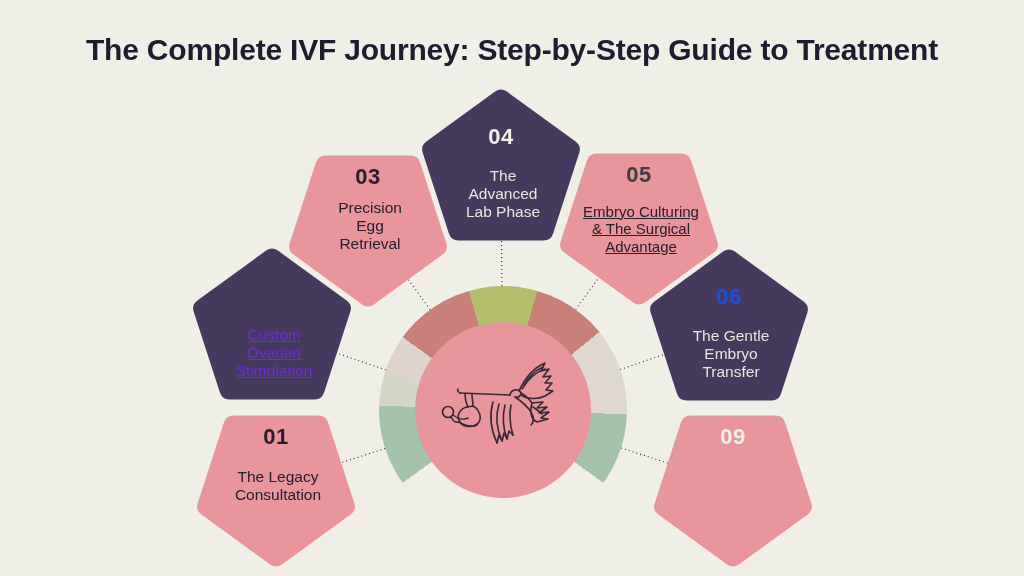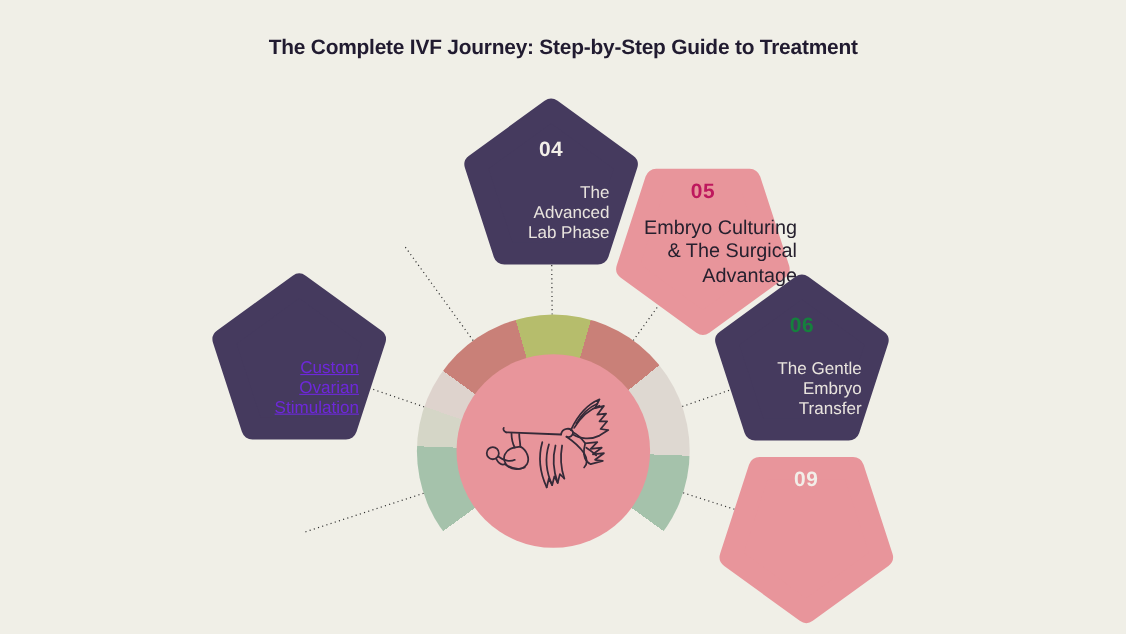--- a/index.html
+++ b/index.html
@@ -5,51 +5,51 @@
   html,body{margin:0;padding:0;}
   body{
     width:1024px;height:576px;overflow:hidden;
     background:#f0efe7;
     font-family:"Liberation Sans", sans-serif;
     position:relative;
   }
   .stage{position:absolute;inset:0;}
   .page-title{
     position:absolute;top:33px;left:0;width:1024px;
-    text-align:center;font-size:19px;font-weight:600;letter-spacing:-0.2px;
+    text-align:center;font-size:30px;font-weight:600;letter-spacing:-0.2px;
     color:#211b30;margin:0;
   }
   .connectors{position:absolute;left:0;top:0;z-index:1;}
   .ring{
     position:absolute;left:379px;top:286px;width:248px;height:248px;
     border-radius:50%;z-index:2;
   }
   .center-circle{
     position:absolute;left:415px;top:322px;width:176px;height:176px;
     border-radius:50%;z-index:3;
   }
   .stork-svg{position:absolute;left:0;top:0;}
   .pent{
     position:absolute;width:168px;height:168px;z-index:4;
   }
   .pent svg.shape-svg{position:absolute;left:0;top:0;overflow:visible;}
   .num{
     position:absolute;left:0;width:168px;text-align:center;
-    font-size:19px;font-weight:bold;line-height:22px;letter-spacing:0.5px;
+    font-size:22px;font-weight:bold;line-height:22px;letter-spacing:0.5px;
   }
   .pent.down .num{top:26px;}
   .pent.up .num{top:38px;}
   .label{
-    position:absolute;left:26px;width:148px;display:flex;
-    align-items:center;justify-content:center;text-align:right;
+    position:absolute;left:12px;width:148px;display:flex;
+    align-items:center;justify-content:center;text-align:center;
     font-size:15.5px;line-height:1.17;white-space:pre-line;
   }
   .pent.down .label{top:52px;height:68px;}
   .pent.up .label{top:76px;height:60px;}
-  .pent.p5 .label{font-size:18px;top:58px;height:66px;}
+  .pent.p5 .label{font-size:15px;top:58px;height:66px;text-decoration:underline;}
   
   .p1{left:192px;top:400px;}
   .p2{left:188px;top:247px;}
   .p3{left:284px;top:140px;}
   .p4{left:417px;top:88px;}
   .p5{left:555px;top:138px;}
   .p6{left:645px;top:248px;}
   .p7{left:649px;top:400px;}
 </style>
 </head>
@@ -105,56 +105,73 @@
 
         <path d="M78,80 C 74,94 76,108 82,121"></path>
         <path d="M84,82 C 80,95 82,108 87,119"></path>
         <path d="M90,83 C 87,95 88,106 92,117"></path>
         <path d="M96,83 C 94,94 95,104 98,113"></path>
         <path d="M82,121 L84,113 L87,119 L89,111 L92,117 L94,109 L98,113"></path>
       </g>
     </svg>
   </div>
 
+  <div class="pent down p1">
+    <svg class="shape-svg" width="168" height="168" viewBox="0 0 100 100">
+      <path class="shape" d="M50,93 L90.9,63.3 L75.3,15.2 L24.7,15.2 L9.1,63.3 Z" stroke-width="12" stroke-linejoin="round" fill="#e8959b" stroke="#e8959b"></path>
+    </svg>
+    <div class="num" style="color: rgb(38, 32, 46);">01</div>
+    <div class="label" style="color: rgb(38, 32, 46);">The Legacy
+Consultation</div>
+  </div>
 
   <div class="pent up p2">
     <svg class="shape-svg" width="168" height="168" viewBox="0 0 100 100">
       <path class="shape" d="M50,7 L90.9,36.7 L75.3,84.8 L24.7,84.8 L9.1,36.7 Z" stroke-width="12" stroke-linejoin="round" fill="#453a5e" stroke="#453a5e"></path>
     </svg>
     <div class="label" style="color: #6d28d9; text-decoration: underline;">Custom
 Ovarian
 Stimulation</div>
   </div>
 
+  <div class="pent down p3">
+    <svg class="shape-svg" width="168" height="168" viewBox="0 0 100 100">
+      <path class="shape" d="M50,93 L90.9,63.3 L75.3,15.2 L24.7,15.2 L9.1,63.3 Z" stroke-width="12" stroke-linejoin="round" fill="#e8959b" stroke="#e8959b"></path>
+    </svg>
+    <div class="num" style="color: rgb(38, 32, 46);">03</div>
+    <div class="label" style="color: rgb(38, 32, 46);">Precision
+Egg
+Retrieval</div>
+  </div>
 
   <div class="pent up p4">
     <svg class="shape-svg" width="168" height="168" viewBox="0 0 100 100">
       <path class="shape" d="M50,7 L90.9,36.7 L75.3,84.8 L24.7,84.8 L9.1,36.7 Z" stroke-width="12" stroke-linejoin="round" fill="#453a5e" stroke="#453a5e"></path>
     </svg>
     <div class="num" style="color: rgb(242, 238, 232);">04</div>
     <div class="label" style="color: rgb(233, 228, 222);">The
 Advanced
 Lab Phase</div>
   </div>
 
   <div class="pent down p5">
     <svg class="shape-svg" width="168" height="168" viewBox="0 0 100 100">
       <path class="shape" d="M50,93 L90.9,63.3 L75.3,15.2 L24.7,15.2 L9.1,63.3 Z" stroke-width="12" stroke-linejoin="round" fill="#e8959b" stroke="#e8959b"></path>
     </svg>
-    <div class="num" style="color: #be185d;">05</div>
+    <div class="num" style="color: #404040;">05</div>
     <div class="label" style="color: rgb(38, 32, 46);">Embryo Culturing
 &amp; The Surgical
 Advantage</div>
   </div>
 
   <div class="pent up p6">
     <svg class="shape-svg" width="168" height="168" viewBox="0 0 100 100">
       <path class="shape" d="M50,7 L90.9,36.7 L75.3,84.8 L24.7,84.8 L9.1,36.7 Z" stroke-width="12" stroke-linejoin="round" fill="#453a5e" stroke="#453a5e"></path>
     </svg>
-    <div class="num" style="color: #15803d;">06</div>
+    <div class="num" style="color: #1d4ed8;">06</div>
     <div class="label" style="color: rgb(233, 228, 222);">The Gentle
 Embryo
 Transfer</div>
   </div>
 
   <div class="pent down p7">
     <svg class="shape-svg" width="168" height="168" viewBox="0 0 100 100">
       <path class="shape" d="M50,93 L90.9,63.3 L75.3,15.2 L24.7,15.2 L9.1,63.3 Z" stroke-width="12" stroke-linejoin="round" fill="#e8959b" stroke="#e8959b"></path>
     </svg>
     <div class="num" style="color: rgb(242, 238, 232);">09</div>

